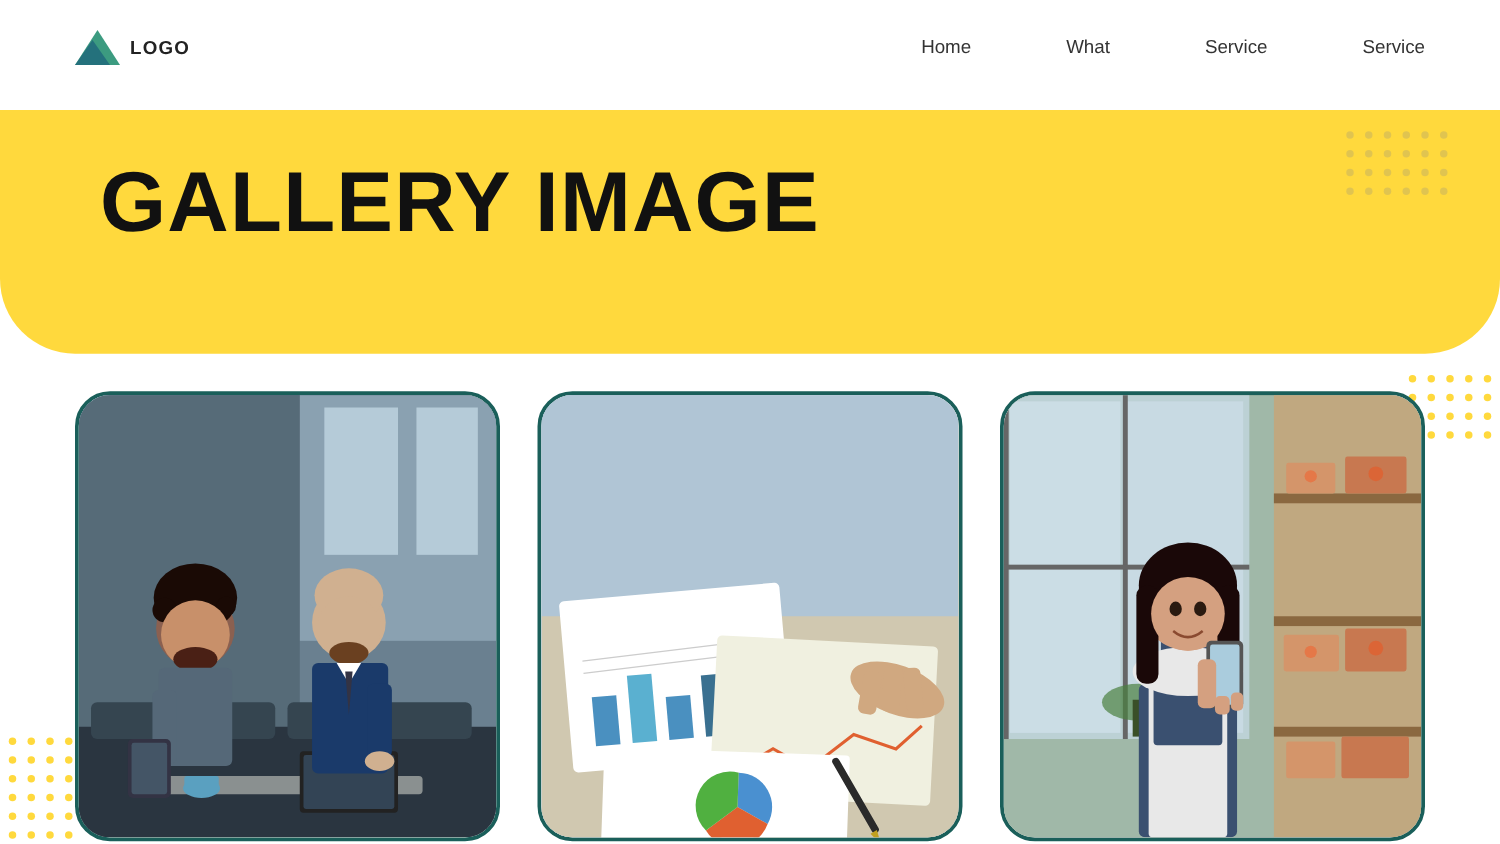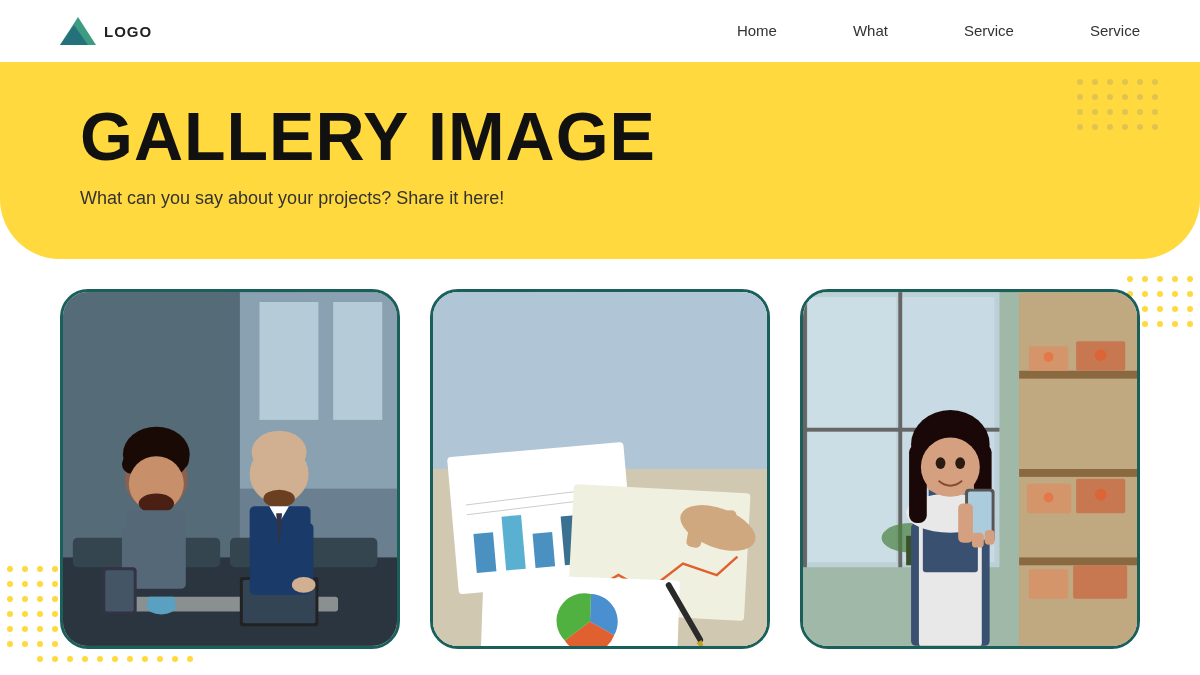--- a/index.html
+++ b/index.html
@@ -15,21 +15,21 @@
       height: 675px;
       overflow: hidden;
       position: relative;
     }
 
     
     nav {
       display: flex;
       align-items: center;
       padding: 0 60px;
-      height: 62px;
+      height: 76px;
       background: #ffffff;
       position: relative;
       z-index: 10;
     }
 
     .logo-area {
       display: flex;
       align-items: center;
       gap: 8px;
       margin-right: auto;
@@ -56,21 +56,21 @@
     .nav-links a {
       text-decoration: none;
       color: #333;
       font-size: 15px;
       font-weight: 400;
     }
 
     
     .hero {
       background: #FFD93D;
-      margin: 0 0 0 0;
+      margin: 12px 0 0 0;
       padding: 40px 80px 50px 80px;
       border-radius: 0 0 60px 60px;
       position: relative;
       overflow: hidden;
       min-height: 195px;
     }
 
     .hero-title {
       font-size: 68px;
       font-weight: 900;
@@ -156,21 +156,20 @@
   <ul class="nav-links">
     <li><a href="#">Home</a></li>
     <li><a href="#">What</a></li>
     <li><a href="#">Service</a></li>
     <li><a href="#">Service</a></li>
   </ul>
 </nav>
 
 <section class="hero">
   <h1 class="hero-title">GALLERY IMAGE</h1>
-  <p class="hero-subtitle">What can you say about your projects? Share it here!</p>
 
   <svg style="position:absolute;right:30px;top:10px;opacity:0.25;" width="100" height="70" viewBox="0 0 100 70">
     <g fill="#888">
       <circle cx="10" cy="10" r="3"></circle>
         <circle cx="25" cy="10" r="3"></circle>
         <circle cx="40" cy="10" r="3"></circle>
         <circle cx="55" cy="10" r="3"></circle>
         <circle cx="70" cy="10" r="3"></circle>
         <circle cx="85" cy="10" r="3"></circle>
       <circle cx="10" cy="25" r="3"></circle>

